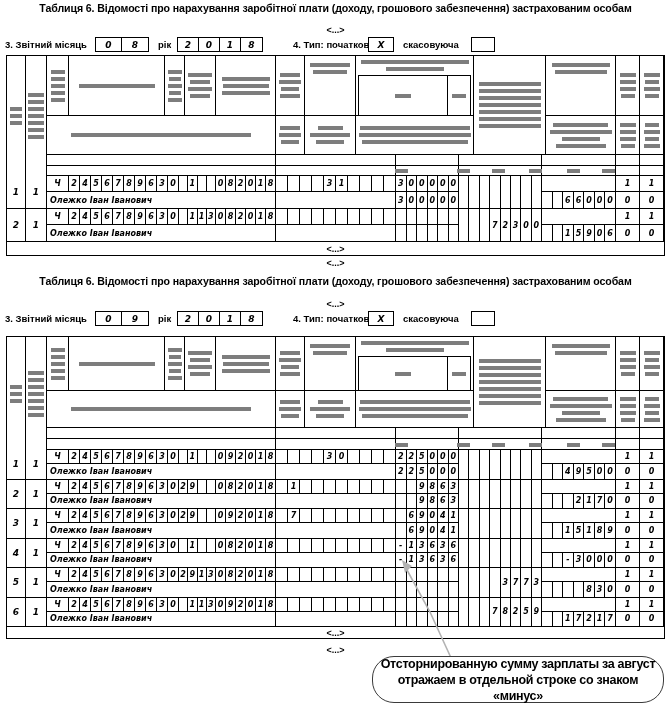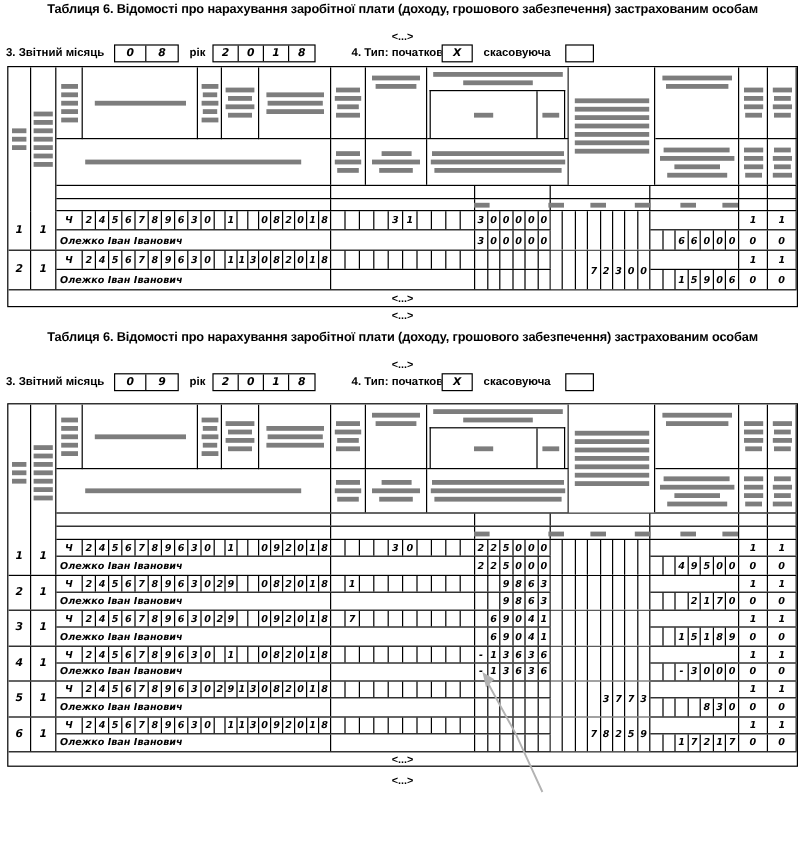--- a/index.html
+++ b/index.html
@@ -1067,18 +1067,22 @@
           <div class="c" style="width: 10.375px;">8</div>
           <div class="c" style="width: 10.375px;">2</div>
           <div class="c" style="width: 10.375px;">5</div>
           <div class="c" style="width: 10.375px;">9</div>
         </div>
       </div>
       <div class="brow" style="height: 11px;">&lt;...&gt;</div>
     </div>
   <div class="abs ell" style="top:645px">&lt;...&gt;</div>
 
+  <div class="abs callout">
+    <div>Отсторнированную сумму зарплаты за август</div>
+    <div>отражаем в отдельной строке со знаком «минус»</div>
+  </div>
   <svg class="abs arrowsvg" width="671" height="707" viewBox="0 0 671 707">
     <polyline points="452,660 430,612 407,570" fill="none" stroke="#b3b3b3" stroke-width="1.6"></polyline>
     <polygon points="402,560 412,566 405,573" fill="#b3b3b3"></polygon>
   </svg>
 
 </div>
 
 </body></html>

